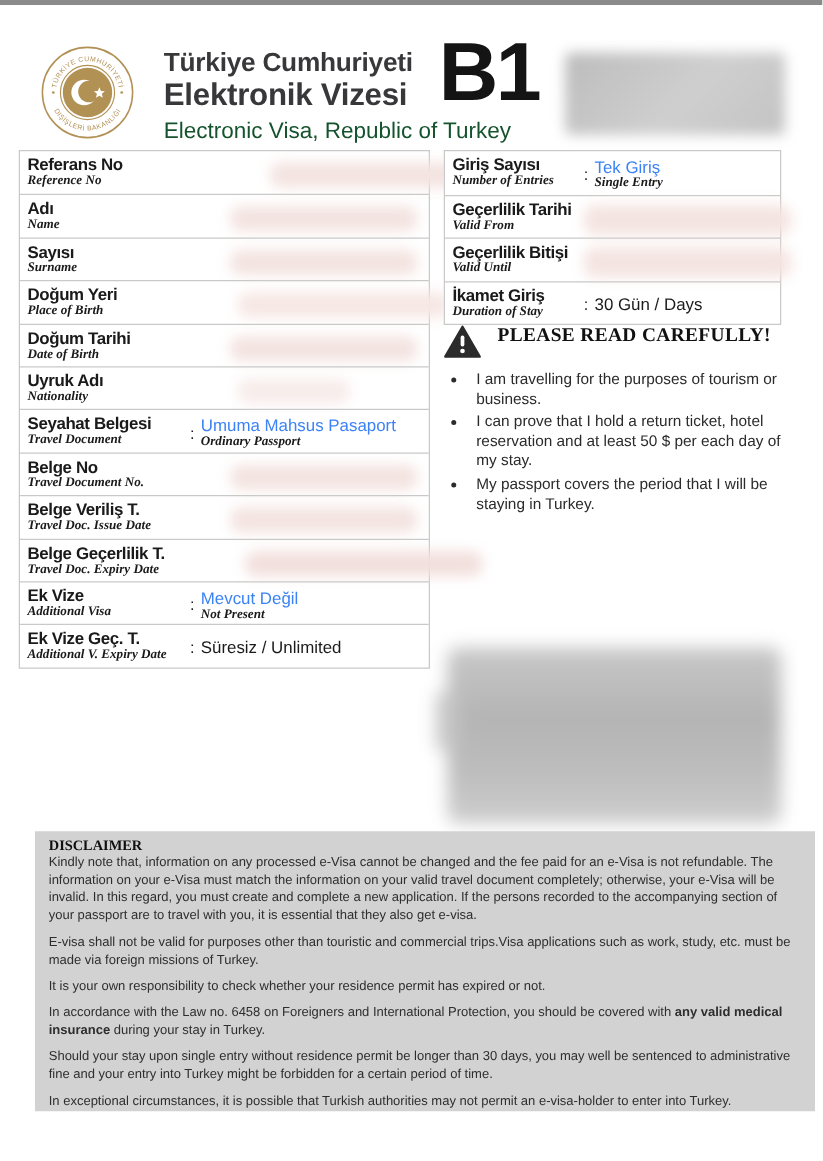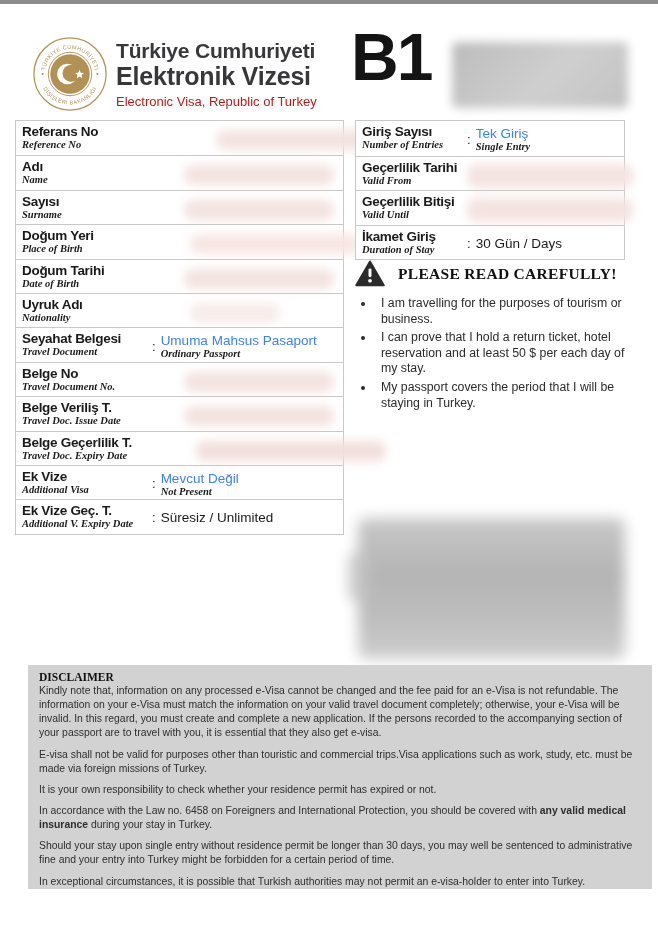--- a/index.html
+++ b/index.html
@@ -13,24 +13,24 @@
   html,body{margin:0;padding:0}
   body{
     width:658px;height:929px;position:relative;overflow:hidden;
     background:#ffffff;font-family:"Liberation Sans",sans-serif;color:var(--ink);
   }
   .top-edge{position:absolute;left:0;top:0;width:658px;height:4px;background:var(--top-bar)}
 
   
   .header{position:absolute;left:32px;top:36px;display:flex;align-items:flex-start}
   .seal{width:76px;height:76px;flex:none}
-  .titles{margin-left:8px;padding-top:4px}
+  .titles{margin-left:23px;padding-top:4px}
   .t1{font-size:21px;font-weight:bold;color:#38383a;line-height:1.08;letter-spacing:-0.2px}
   .t2{font-size:25px;font-weight:bold;color:#38383a;line-height:1.05;letter-spacing:-0.2px}
-  .t3{font-size:13px;color:#b91c1c;margin-top:5px}
+  .t3{font-size:18px;color:#14532d;margin-top:5px}
   .visa-type{position:absolute;left:351px;top:24px;font-size:66px;font-weight:bold;color:#141414;letter-spacing:-2px;line-height:1}
   .head-redact{position:absolute;left:452px;top:42px;width:176px;height:66px;border-radius:5px;
     background:linear-gradient(135deg,#bcbcbc 0%,#cfcfcf 55%,#c3c3c3 100%);filter:blur(5px)}
 
   
   .ftable{position:absolute;background:#fff;border:1px solid var(--line)}
   #left-table{left:15px;top:120px;width:329px}
   #right-table{left:355px;top:120px;width:270px}
   .row{display:flex;height:34.4px;padding:2px 2px 0 6px;position:relative}
   .row + .row{border-top:1px solid var(--line)}
@@ -48,21 +48,21 @@
   .blob{position:absolute;left:34px;top:7px;width:150px;height:20px;border-radius:9px;
     background:#f3e3e0;filter:blur(5px)}
   #left-table .row:nth-child(1) .blob{left:66px;width:160px}
   #left-table .row:nth-child(4) .blob{left:40px;width:170px;background:#f6e7e4}
   #left-table .row:nth-child(6) .blob{left:40px;width:90px;background:#f7ecea}
   #left-table .row:nth-child(10) .blob{left:46px;width:190px;background:#f2dfdc}
   #right-table .blob{left:2px;width:166px;height:24px;top:5px;background:#f4e4e1}
 
   
   .notice{position:absolute;left:355px;top:260px;width:272px}
-  .notice-head{display:flex;align-items:center}
+  .notice-head{display:flex;}
   .warn-icon{width:30px;height:27px;flex:none}
   .notice-title{font-family:"Liberation Serif",serif;font-weight:bold;font-size:15.5px;
     color:#111;margin-left:13px;letter-spacing:0.3px;white-space:nowrap}
   .bullets{margin:9px 0 0 0;padding:0 0 0 20px;list-style:disc}
   .bullets li{font-size:12.3px;line-height:1.27;color:#2b2b2b;margin-bottom:3px;padding-left:6px}
 
   
   .photo-redact{position:absolute;left:358px;top:518px;width:267px;height:141px;border-radius:8px;
     background:linear-gradient(180deg,#c8c8c8 0%,#b4b4b4 40%,#bdbdbd 70%,#cecece 100%);filter:blur(7px)}
   .photo-redact::before{content:"";position:absolute;left:-9px;top:36px;width:18px;height:46px;background:#c6c6c6;border-radius:3px}

